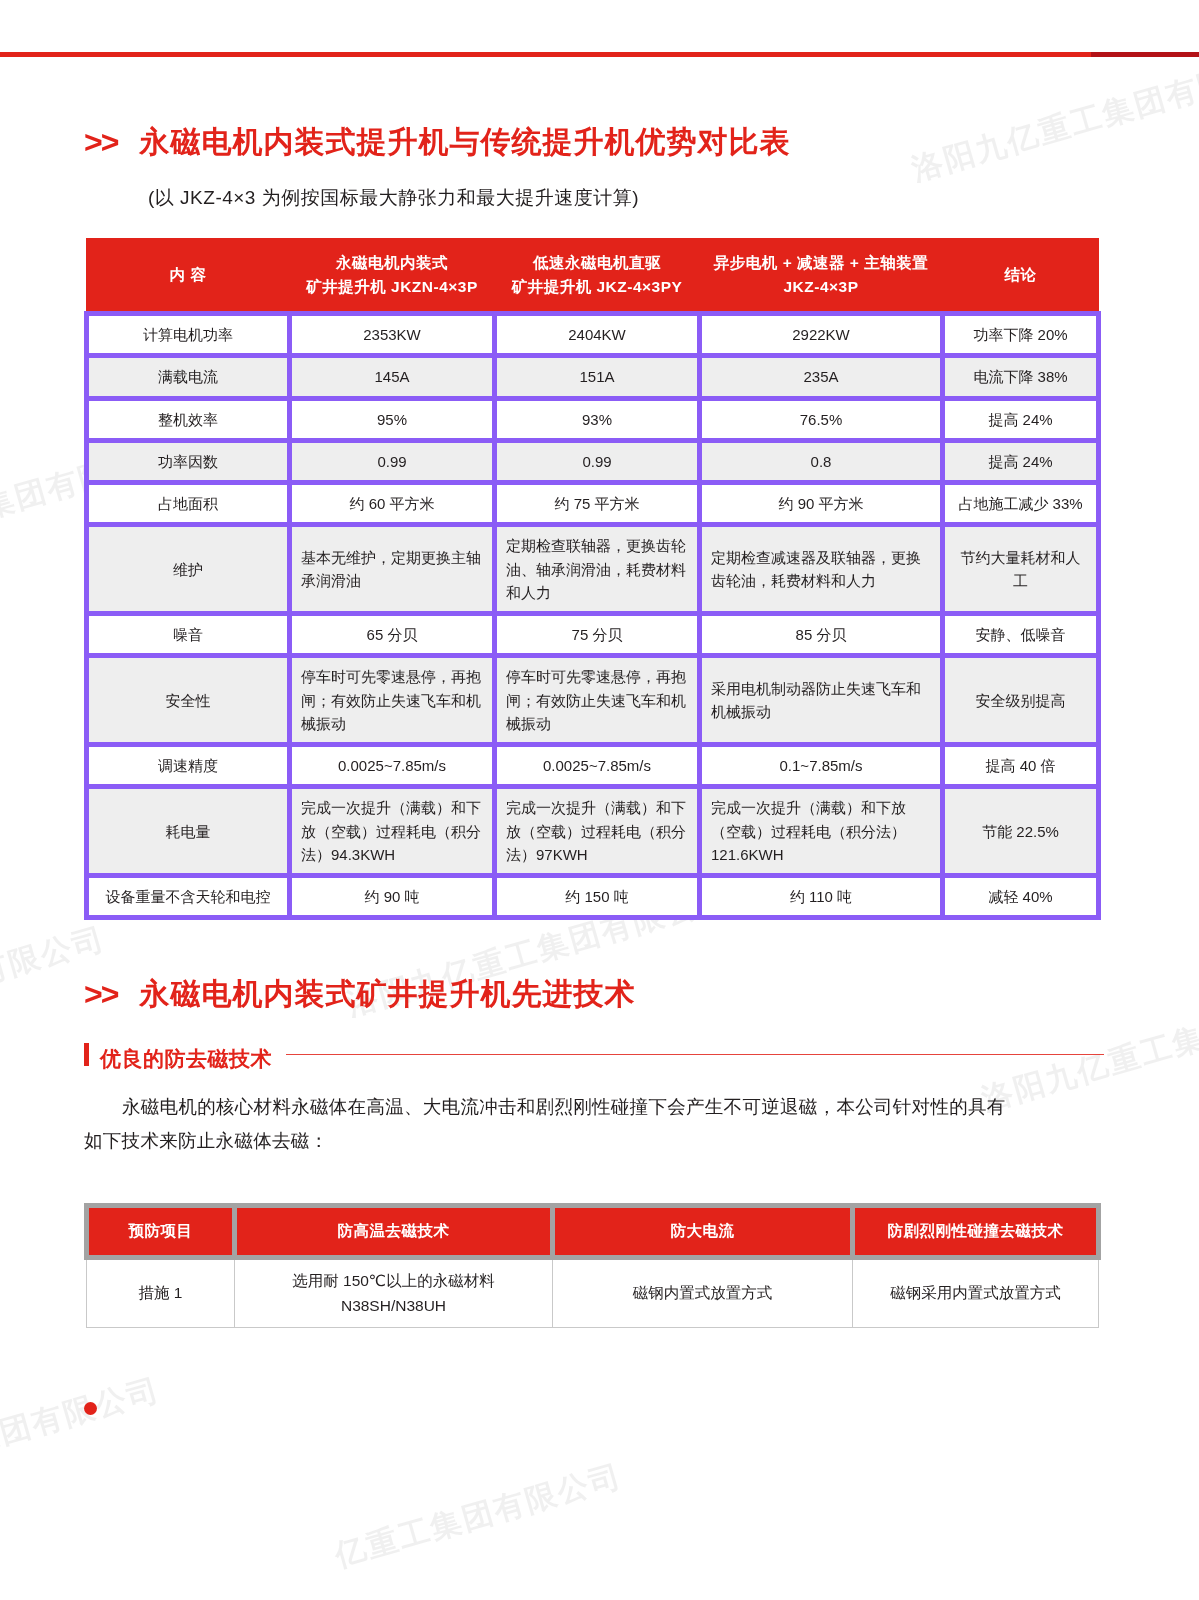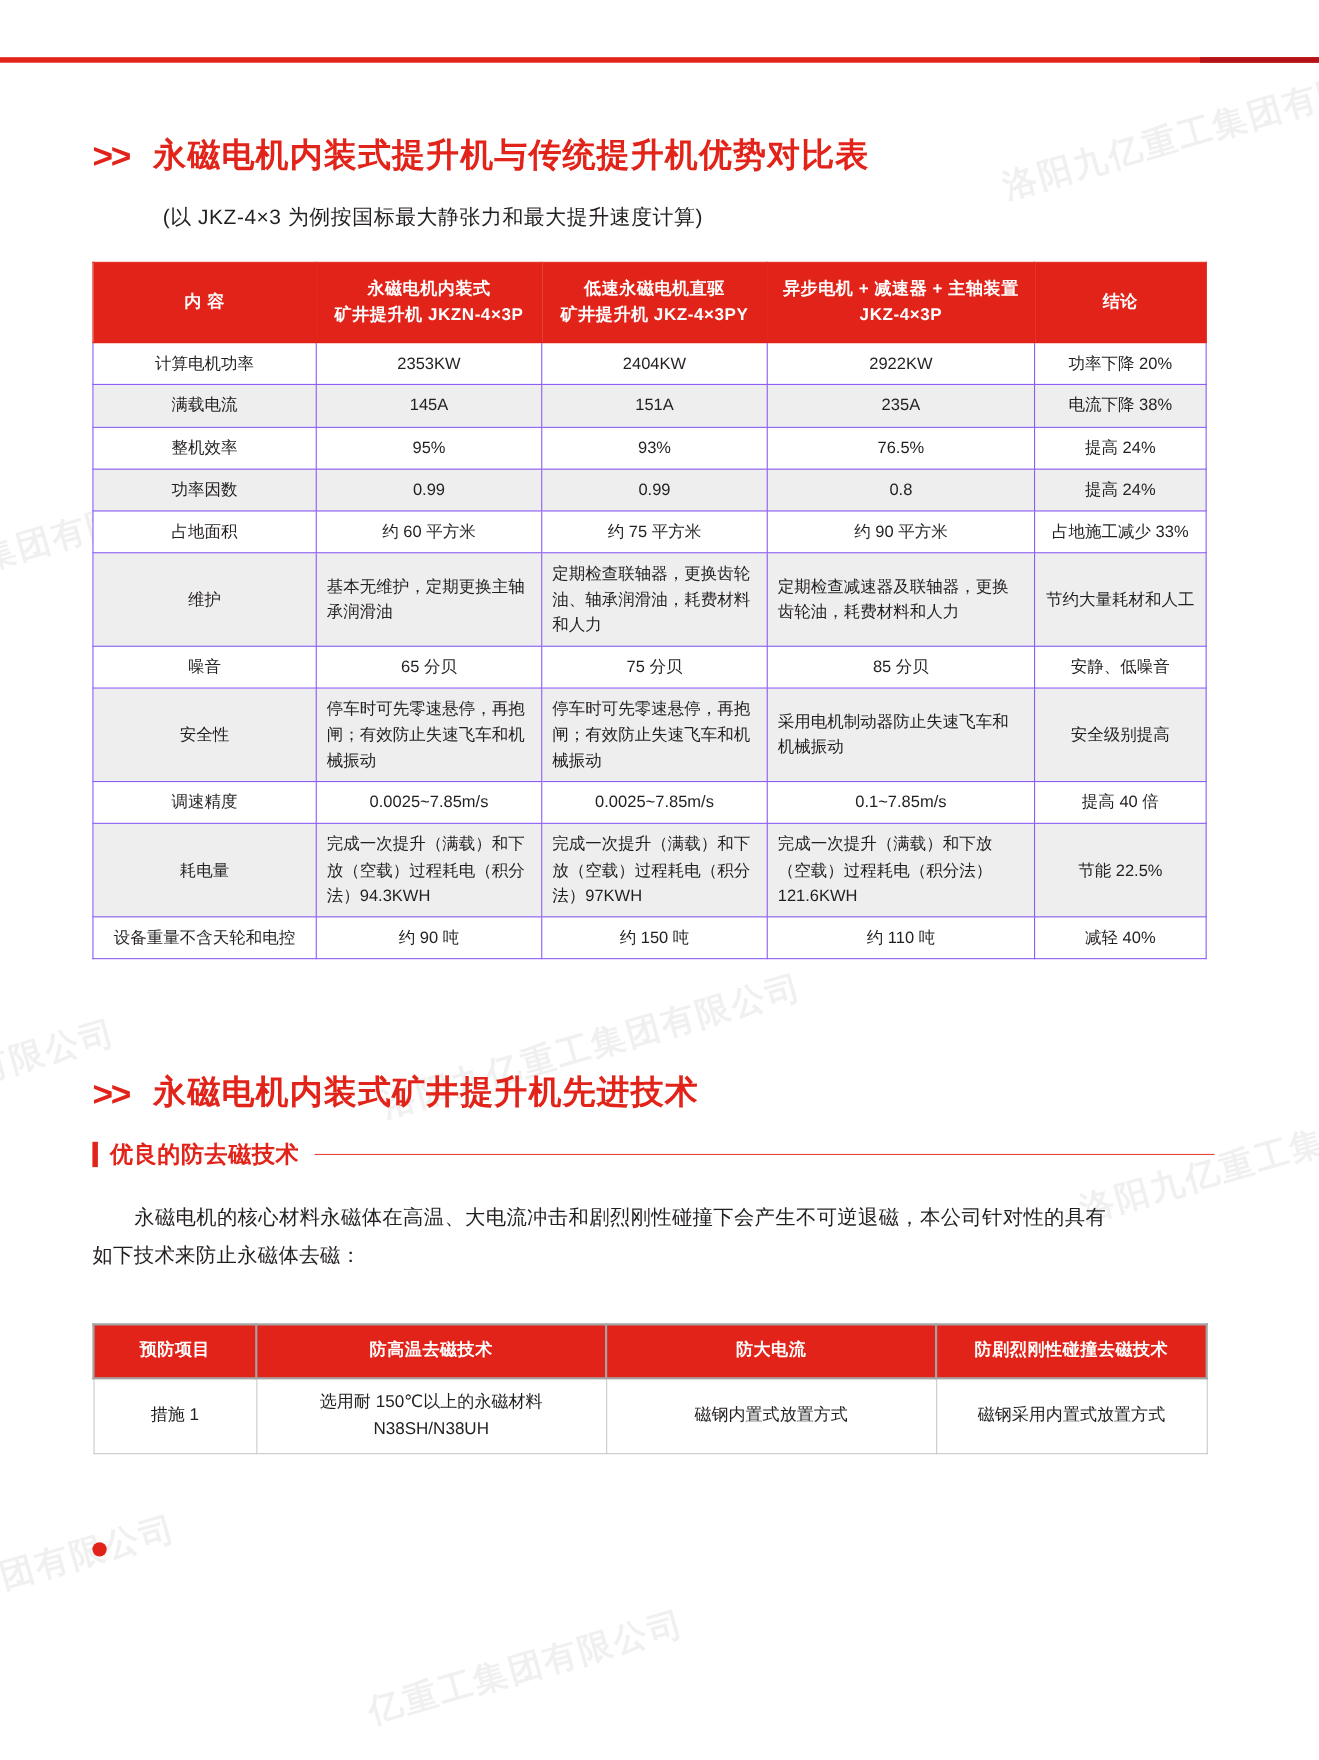--- a/index.html
+++ b/index.html
@@ -75,21 +75,21 @@
   }
 
   
   table.cmp {
     position: absolute;
     border-collapse: collapse;
     table-layout: fixed;
     font-size: 15px;
   }
   table.cmp th, table.cmp td {
-    border: 1px solid #8b5cf6;
+    border: 5px solid #8b5cf6;
     text-align: center;
     vertical-align: middle;
     padding: 7px 9px;
     line-height: 1.55;
   }
   table.cmp thead th {
     background: #e2231a;
     color: #fff;
     border: 1px solid #e2231a;
     font-weight: bold;
@@ -108,20 +108,21 @@
     display: flex;
     align-items: center;
     width: 1020px;
   }
   .subhead .bar {
     width: 5px; height: 23px; background: #e2231a; margin-right: 11px;
   }
   .subhead .t {
     color: #e2231a; font-size: 21px; font-weight: bold; letter-spacing: .5px;
     white-space: nowrap;
+    margin-top: 10px;
   }
   .subhead .rule {
     flex: 1; height: 1px; background: #e2231a; margin-left: 14px; opacity: .85;
   }
 
   .para {
     position: absolute;
     font-size: 18.5px;
     line-height: 1.85;
     color: #231f20;
@@ -140,21 +141,21 @@
   table.prev th, table.prev td {
     border: 1px solid #c9c9c9;
     text-align: center;
     vertical-align: middle;
     padding: 9px 8px;
     line-height: 1.6;
   }
   table.prev thead th {
     background: #e2231a;
     color: #fff;
-    border: 2px solid #a3a3a3;
+    border: 5px solid #a3a3a3;
     font-weight: bold;
     padding: 11px 6px;
     letter-spacing: .5px;
   }
   table.prev tbody tr:nth-child(1) td { background: #ffffff; }
   table.prev tbody tr:nth-child(2) td { background: #eeeeee; }
 
   
   .bullets {
     position: absolute;

